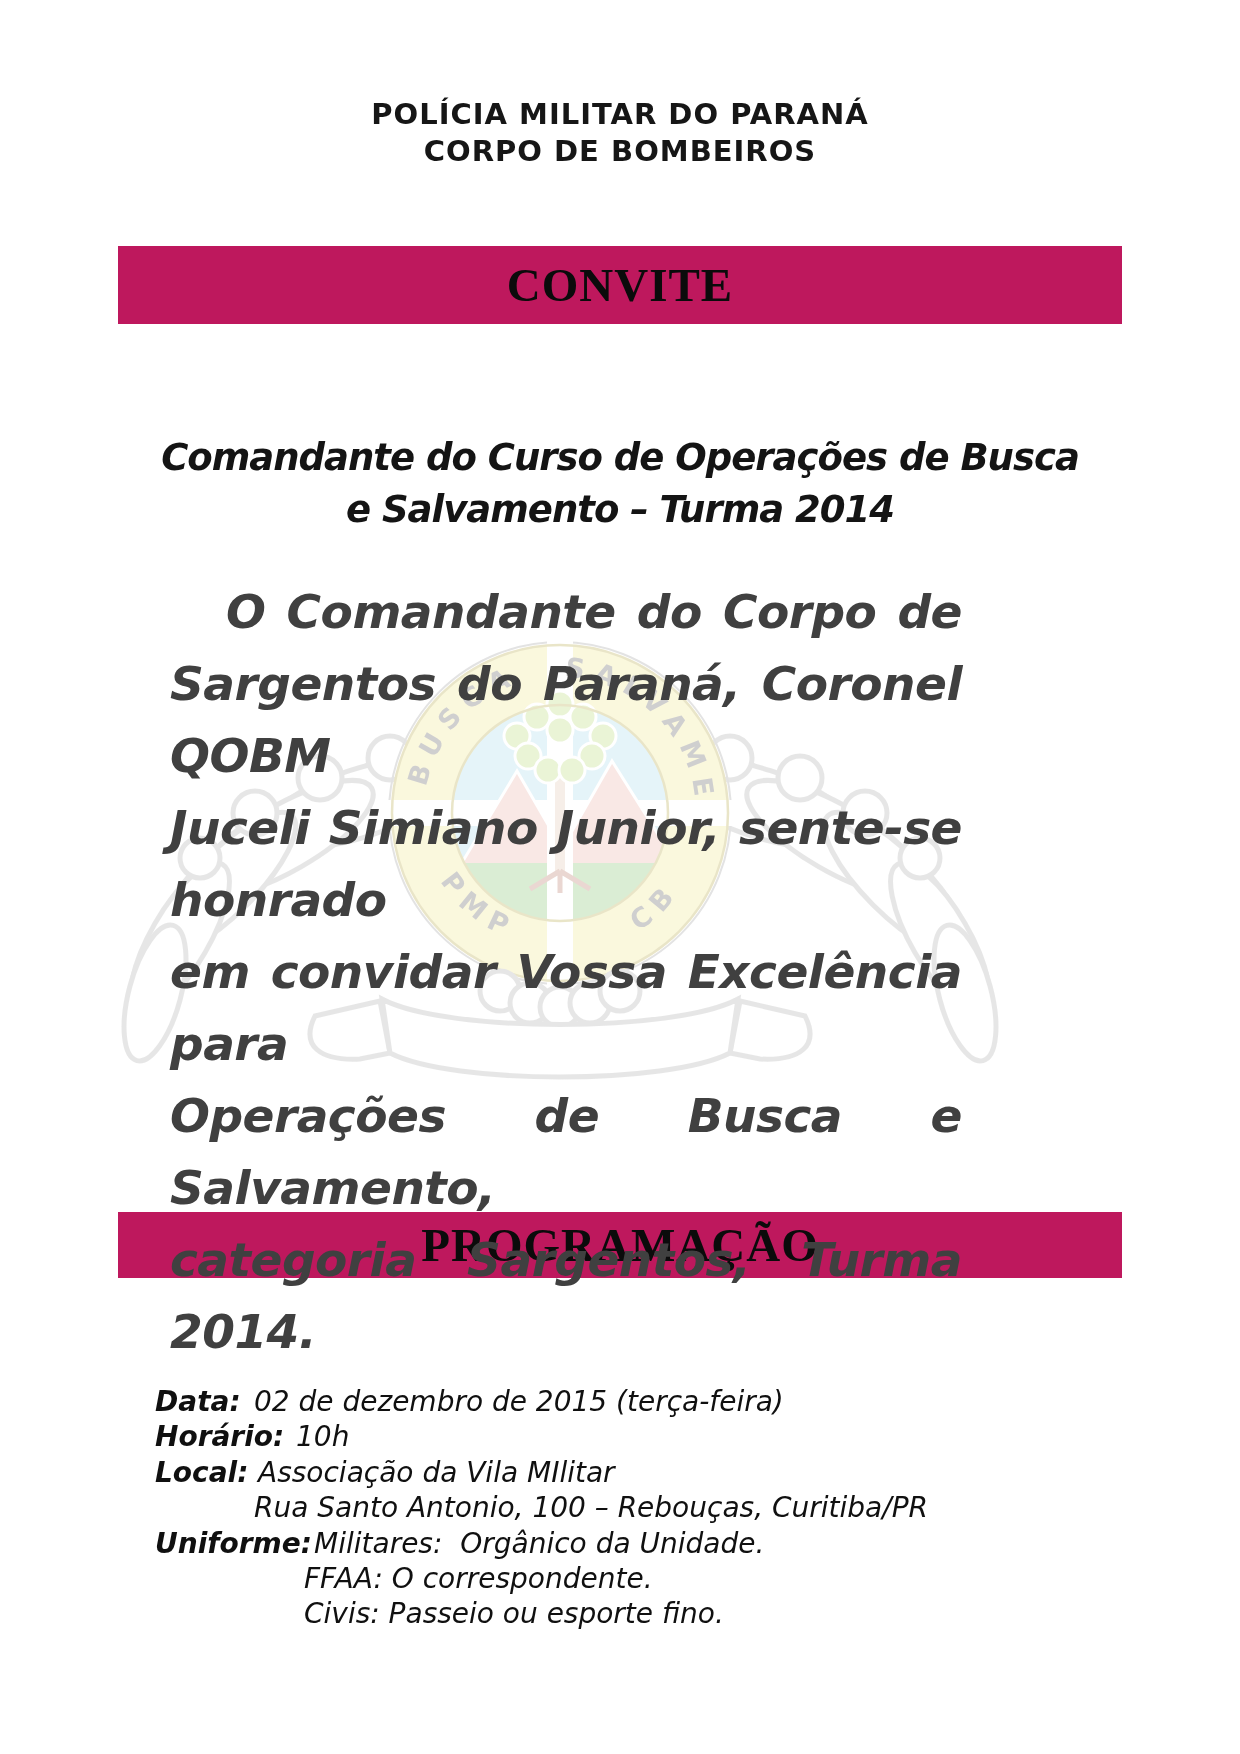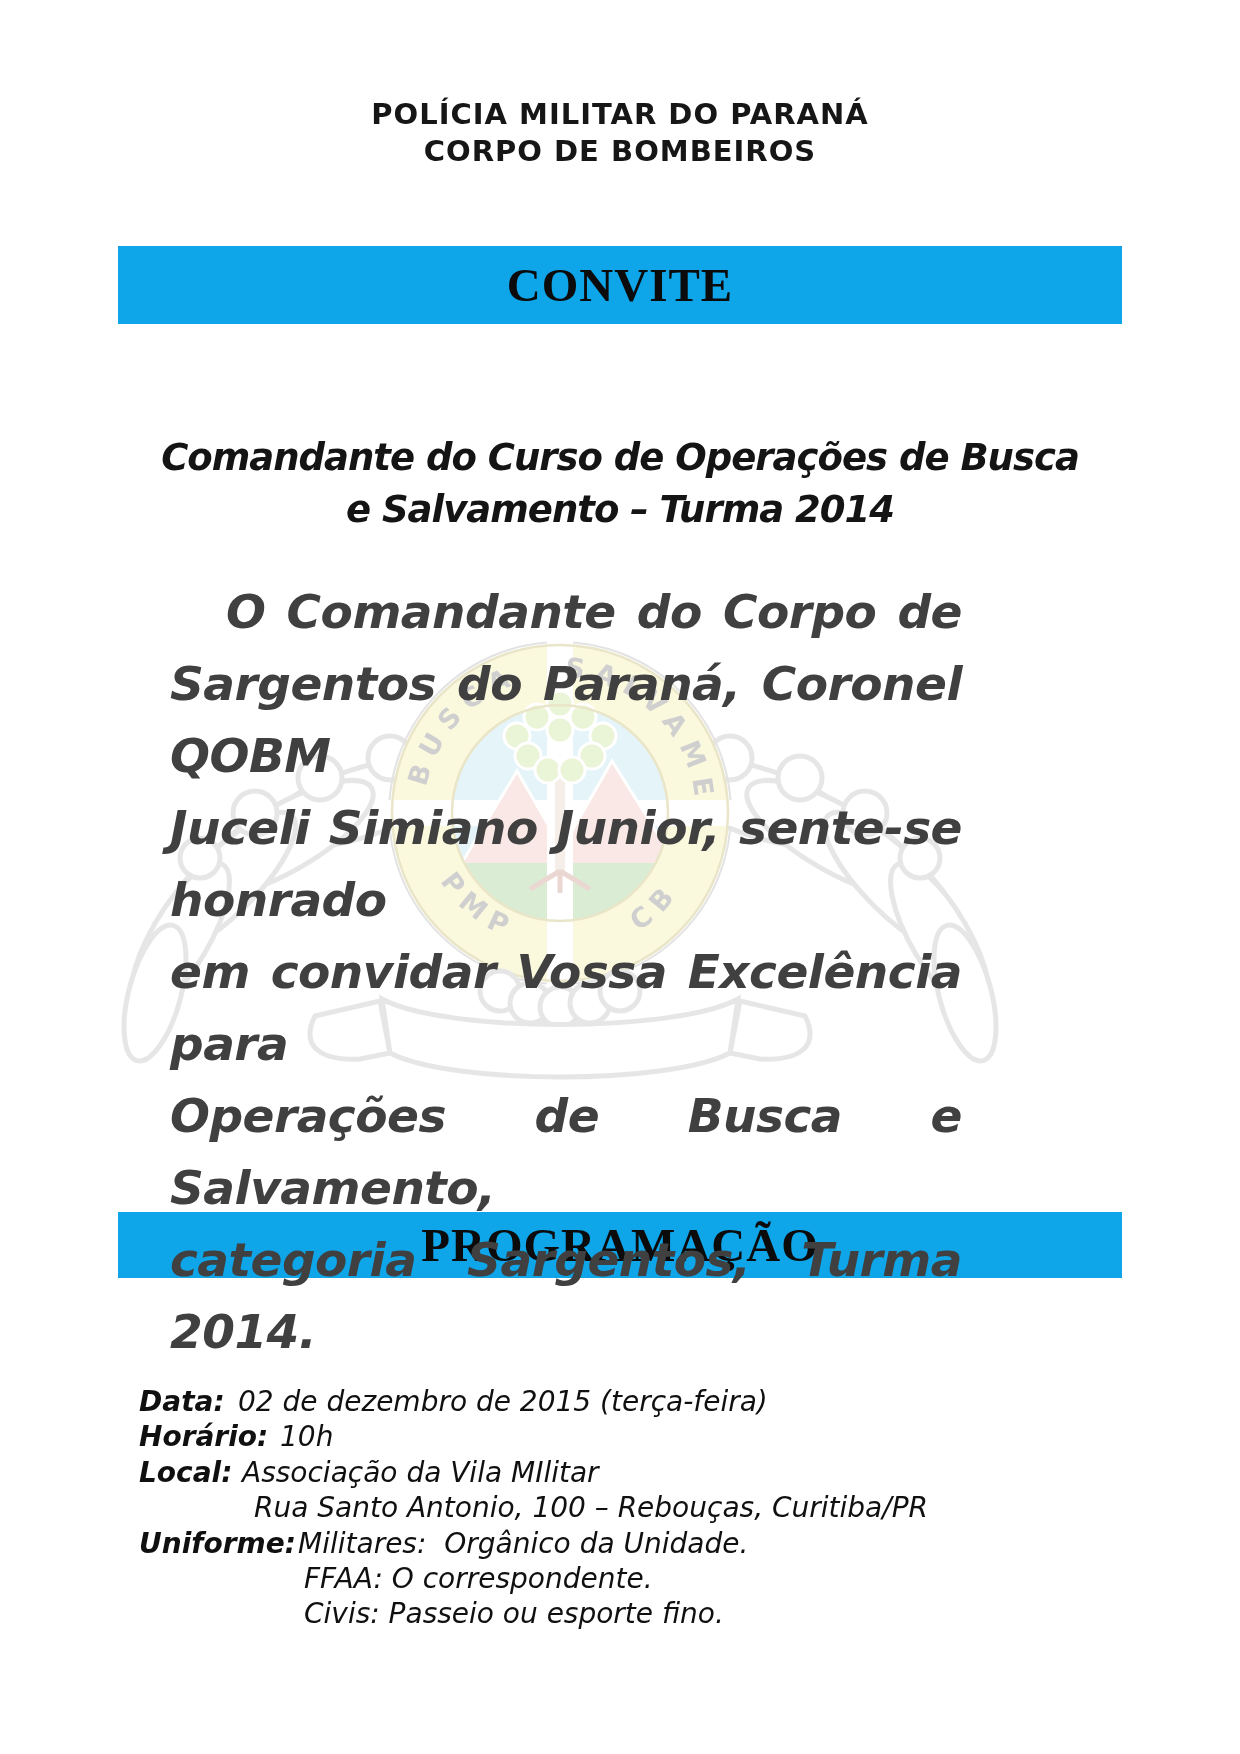--- a/index.html
+++ b/index.html
@@ -13,21 +13,21 @@
   }
   
   .doc-header{
     position:absolute;left:0;top:96px;width:1240px;
     text-align:center;font-weight:bold;font-size:29px;line-height:37px;
     letter-spacing:1px;color:#161616;
   }
   
   .band{
     position:absolute;left:118px;width:1004px;
-    background:#0ea5e9;
+    background:#be185d;
     text-align:center;
     font-family:"Liberation Serif",serif;
     font-weight:bold;color:#0b0b0b;
   }
   .band.convite{top:246px;height:78px;font-size:47px;line-height:78px;letter-spacing:1px;}
   .band.programacao{top:1212px;height:66px;font-size:47px;line-height:66px;letter-spacing:1px;}
   
   .invite-title{
     position:absolute;left:0;top:432px;width:1240px;
     text-align:center;font-weight:bold;font-style:italic;
@@ -50,21 +50,21 @@
   }
   .pline{text-align:justify;text-align-last:justify;}
   .pline.first{padding-left:56px;}
   .pline.last{text-align-last:left;}
   
   .program{
     position:absolute;left:139px;top:1384px;width:1000px;
     font-style:italic;font-size:28px;line-height:35.4px;color:#101010;
   }
   .prow{display:flex;align-items:baseline;}
-  .plbl{font-weight:bold;flex:0 0 auto;white-space:pre;}
+  .plbl{font-weight:bold;flex:0 0 auto;white-space:pre;margin-left:16px;}
   .plbl.w-data{min-width:99px;}
   .plbl.w-horario{min-width:141px;}
   .plbl.w-local{min-width:103px;}
   .plbl.w-uniforme{min-width:159px;}
   .pval{white-space:pre-wrap;}
   .pcont{white-space:pre-wrap;}
   .pcont.addr{margin-left:115px;}
   .pcont.unif{margin-left:165px;}
 </style>
 </head>

